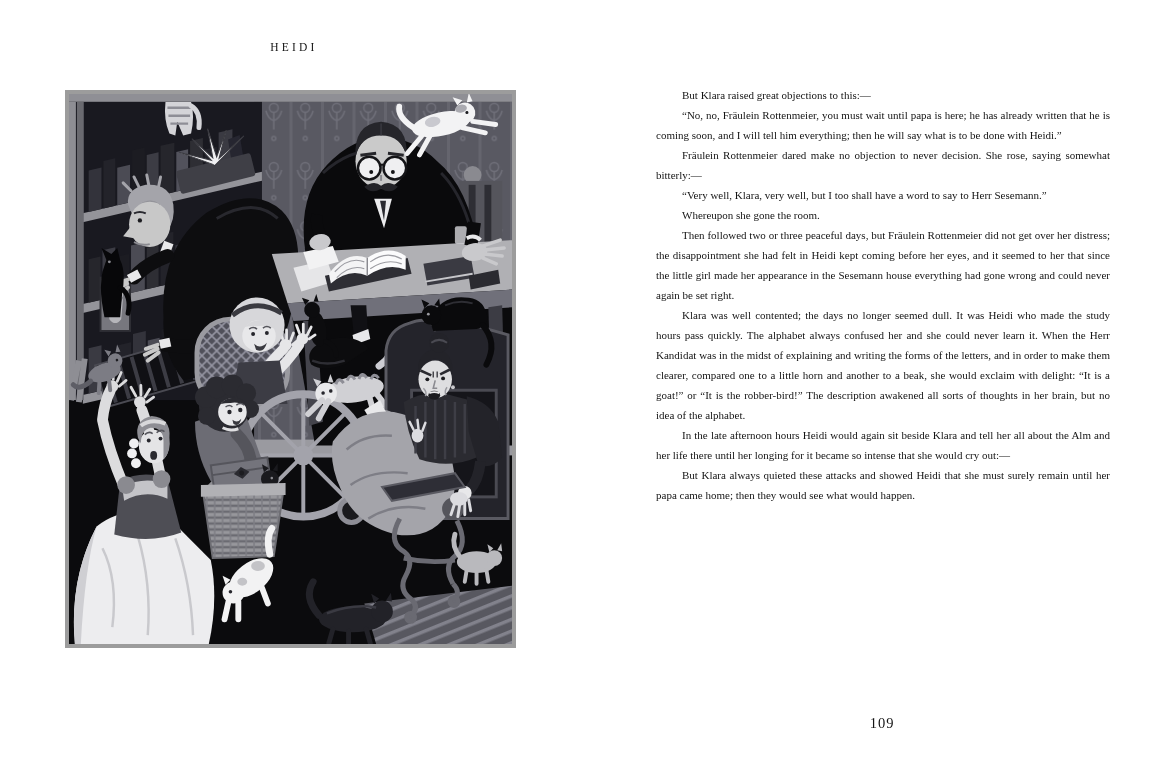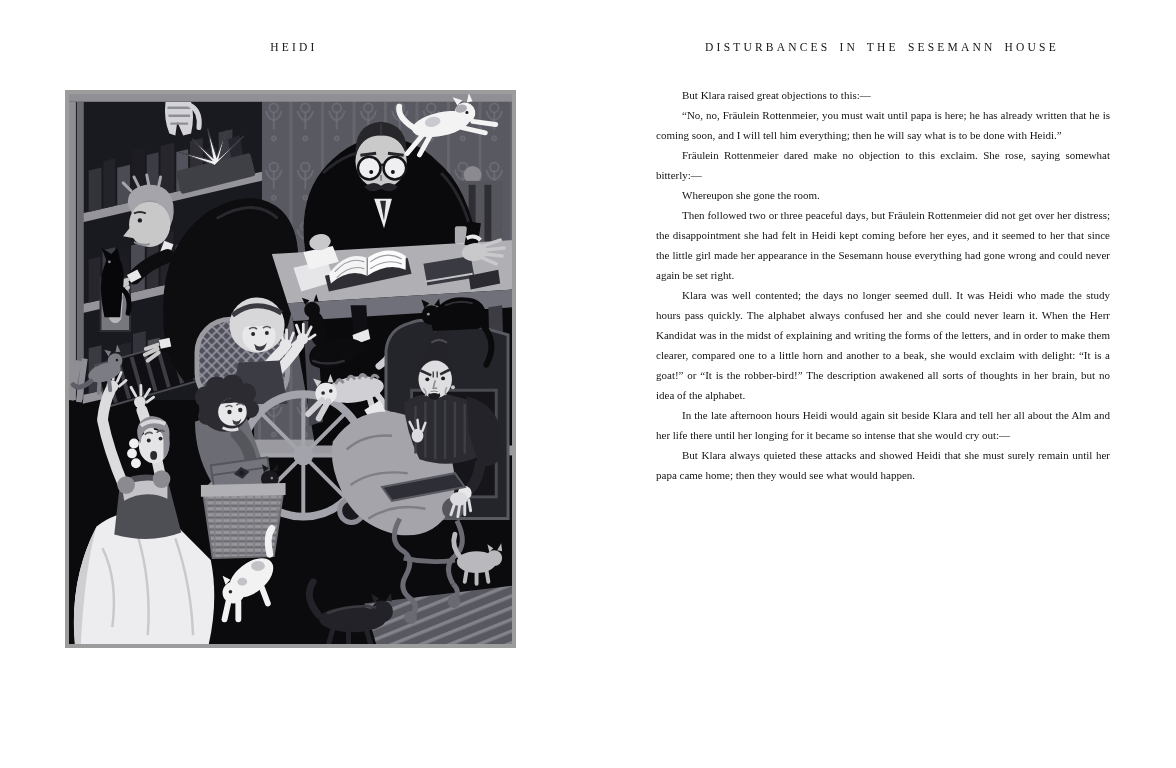--- a/index.html
+++ b/index.html
@@ -444,26 +444,27 @@
           <circle cx="318" cy="524" r="11" fill="#222228"></circle>
           <path d="M310 516 L307 506 L315 511 Z M322 513 L327 505 L328 514 Z" fill="#222228"></path>
           <path d="M262 526 Q288 516 312 520" stroke="#3a3a42" stroke-width="2.5" fill="none"></path>
           <path d="M268 542 L264 556 M284 544 L284 557 M302 542 L306 556" stroke="#222228" stroke-width="5" stroke-linecap="round"></path>
         </g>
       </svg>
     </div>
   </div>
 
   <div class="page page-right">
-    <div class="running-head">DISTURBANCES IN THE SESEMANN HOUSE</div>
     <div class="text-col">
       <p>But Klara raised great objections to this:—</p>
       <p>“No, no, Fräulein Rottenmeier, you must wait until papa is here; he has already written that he is coming soon, and I will tell him everything; then he will say what is to be done with Heidi.”</p>
-      <p>Fräulein Rottenmeier dared make no objection to this exclaim. She rose, saying somewhat bitterly:—</p>
+      <p>Fräulein Rottenmeier dared make no objection to never decision. She rose, saying somewhat bitterly:—</p>
+      <p>“Very well, Klara, very well, but I too shall have a word to say to Herr Sesemann.”</p>
       <p>Whereupon she gone the room.</p>
       <p>Then followed two or three peaceful days, but Fräulein Rottenmeier did not get over her distress; the disappointment she had felt in Heidi kept coming before her eyes, and it seemed to her that since the little girl made her appearance in the Sesemann house everything had gone wrong and could never again be set right.</p>
       <p>Klara was well contented; the days no longer seemed dull. It was Heidi who made the study hours pass quickly. The alphabet always confused her and she could never learn it. When the Herr Kandidat was in the midst of explaining and writing the forms of the letters, and in order to make them clearer, compared one to a little horn and another to a beak, she would exclaim with delight: “It is a goat!” or “It is the robber-bird!” The description awakened all sorts of thoughts in her brain, but no idea of the alphabet.</p>
       <p>In the late afternoon hours Heidi would again sit beside Klara and tell her all about the Alm and her life there until her longing for it became so intense that she would cry out:—</p>
       <p>But Klara always quieted these attacks and showed Heidi that she must surely remain until her papa came home; then they would see what would happen.</p>
     </div>
+    <div class="folio">109</div>
   </div>
 
 </div>
 
 </body></html>

